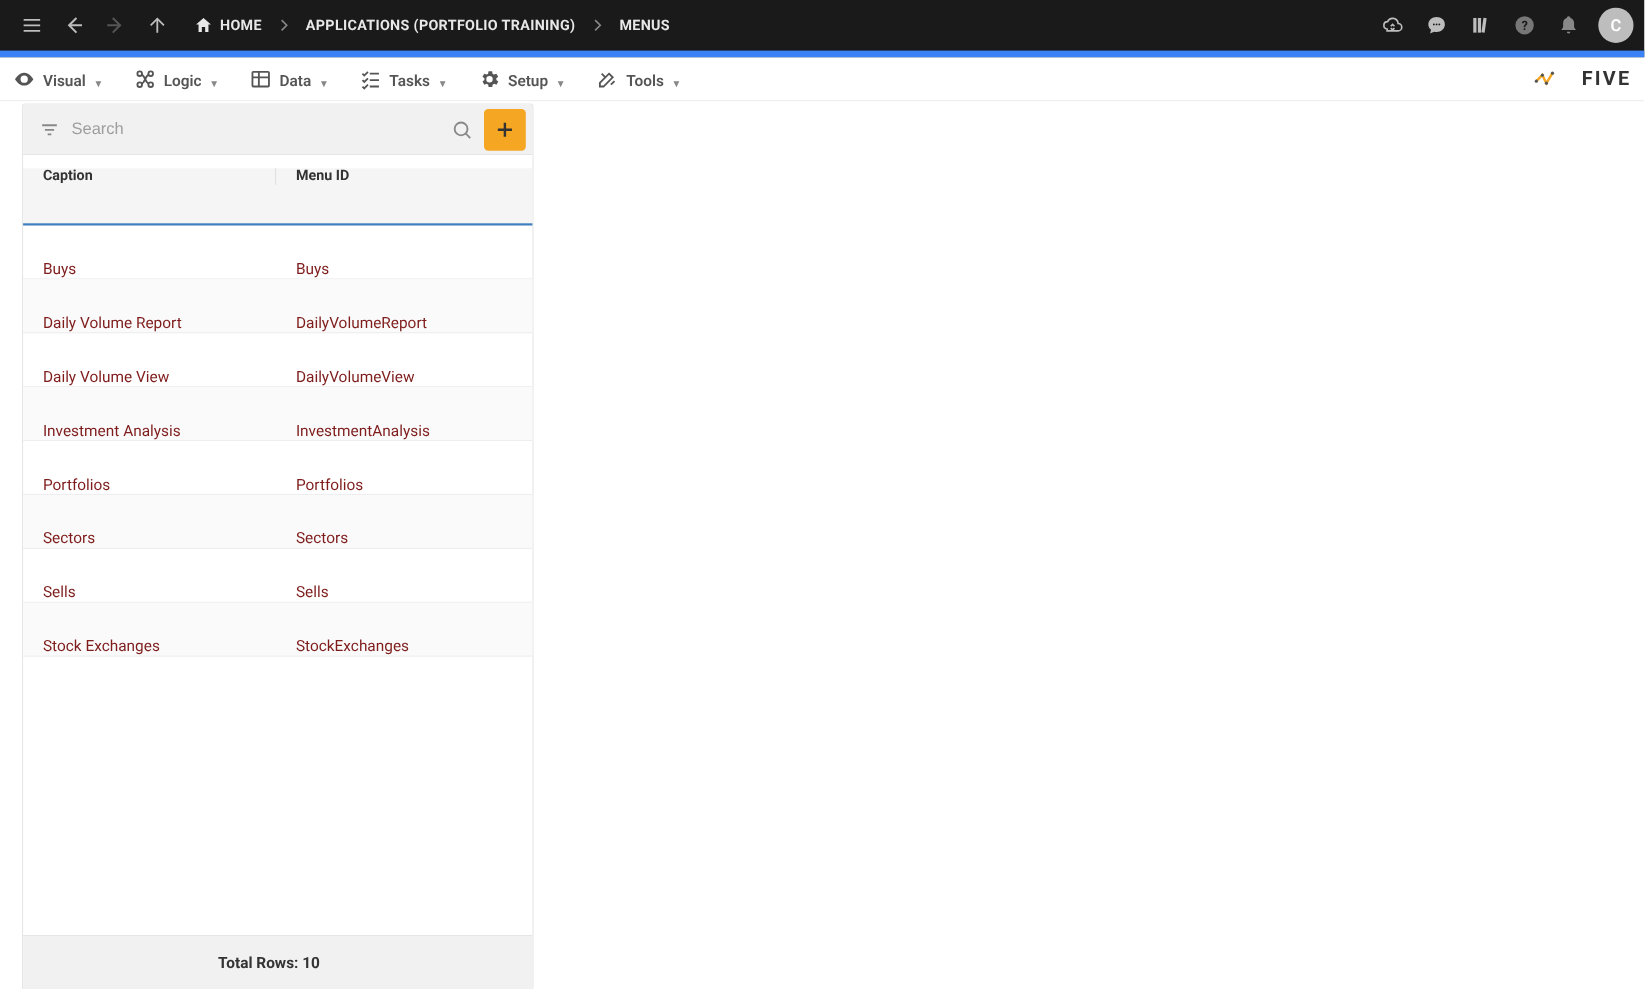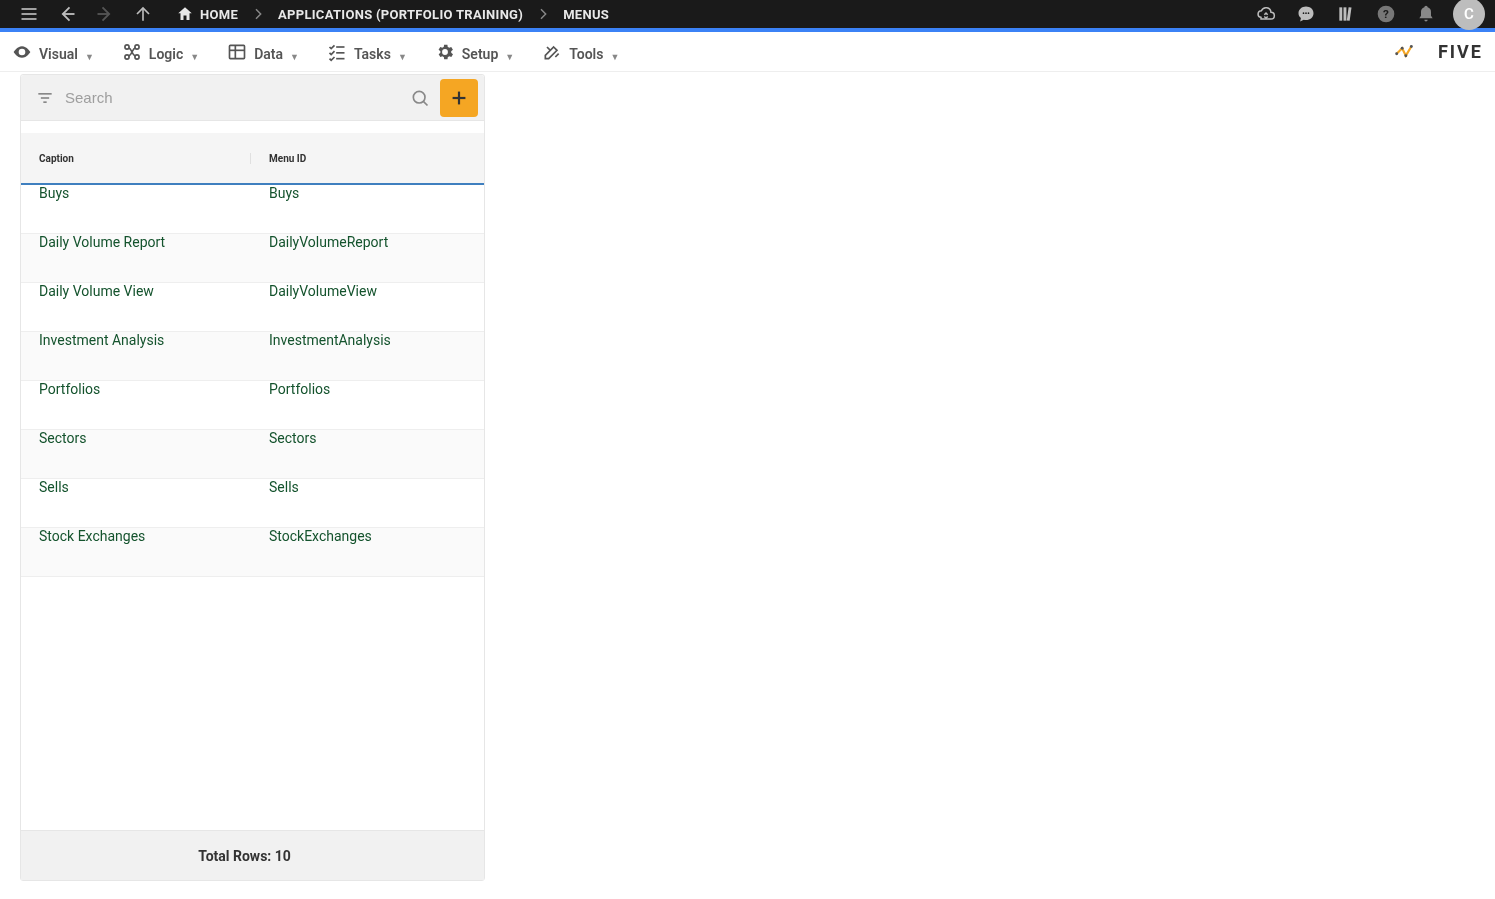--- a/index.html
+++ b/index.html
@@ -7,27 +7,27 @@
     font-family: -apple-system, BlinkMacSystemFont, "Segoe UI", Roboto, Arial, sans-serif;
     background: #ffffff;
     width: 1495px;
     height: 899px;
     overflow: hidden;
     color: #333;
   }
 
   
   .topbar {
-    height: 32px;
+    height: 52px;
     background: #1a1a1a;
     display: flex;
     align-items: center;
     padding: 0 10px;
     color: #e0e0e0;
-    border-bottom: 4px solid #3b82f6;
+    border-bottom: 6px solid #3b82f6;
     font-size: 13px;
     font-weight: 600;
   }
   .topbar .icon-btn {
     width: 38px;
     height: 38px;
     display: flex;
     align-items: center;
     justify-content: center;
     color: #bdbdbd;
@@ -141,38 +141,38 @@
     width: 38px; height: 38px;
     background: #f5a623;
     border-radius: 4px;
     display: flex; align-items: center; justify-content: center;
     cursor: pointer;
     color: #333;
   }
   .list-head {
     display: flex;
     height: 52px;
-    align-items: center;
+    align-items: flex-start;
     background: #f5f5f5;
     border-bottom: 2px solid #3f7fbf;
-    font-size: 10px;
+    font-size: 13px;
     font-weight: 700;
     color: #333;
     margin-top: 12px;
   }
   .col-caption { width: 230px; padding-left: 18px; border-right: 1px solid #e0e0e0; }
   .col-menuid { flex: 1; padding-left: 18px; }
   .list-body { flex: 1; overflow: auto; }
   .list-row {
     display: flex;
     height: 49px;
-    align-items: flex-start;
+    align-items: flex-end;
     border-bottom: 1px solid #eee;
     font-size: 14px;
-    color: #14532d;
+    color: #7f1d1d;
     cursor: pointer;
   }
   .list-row:nth-child(even) { background: #fafafa; }
   .list-row .cell-caption { width: 230px; padding-left: 18px; }
   .list-row .cell-menuid { flex: 1; padding-left: 18px; }
   .list-footer {
     height: 50px;
     background: #f1f1f1;
     display: flex;
     align-items: center;

